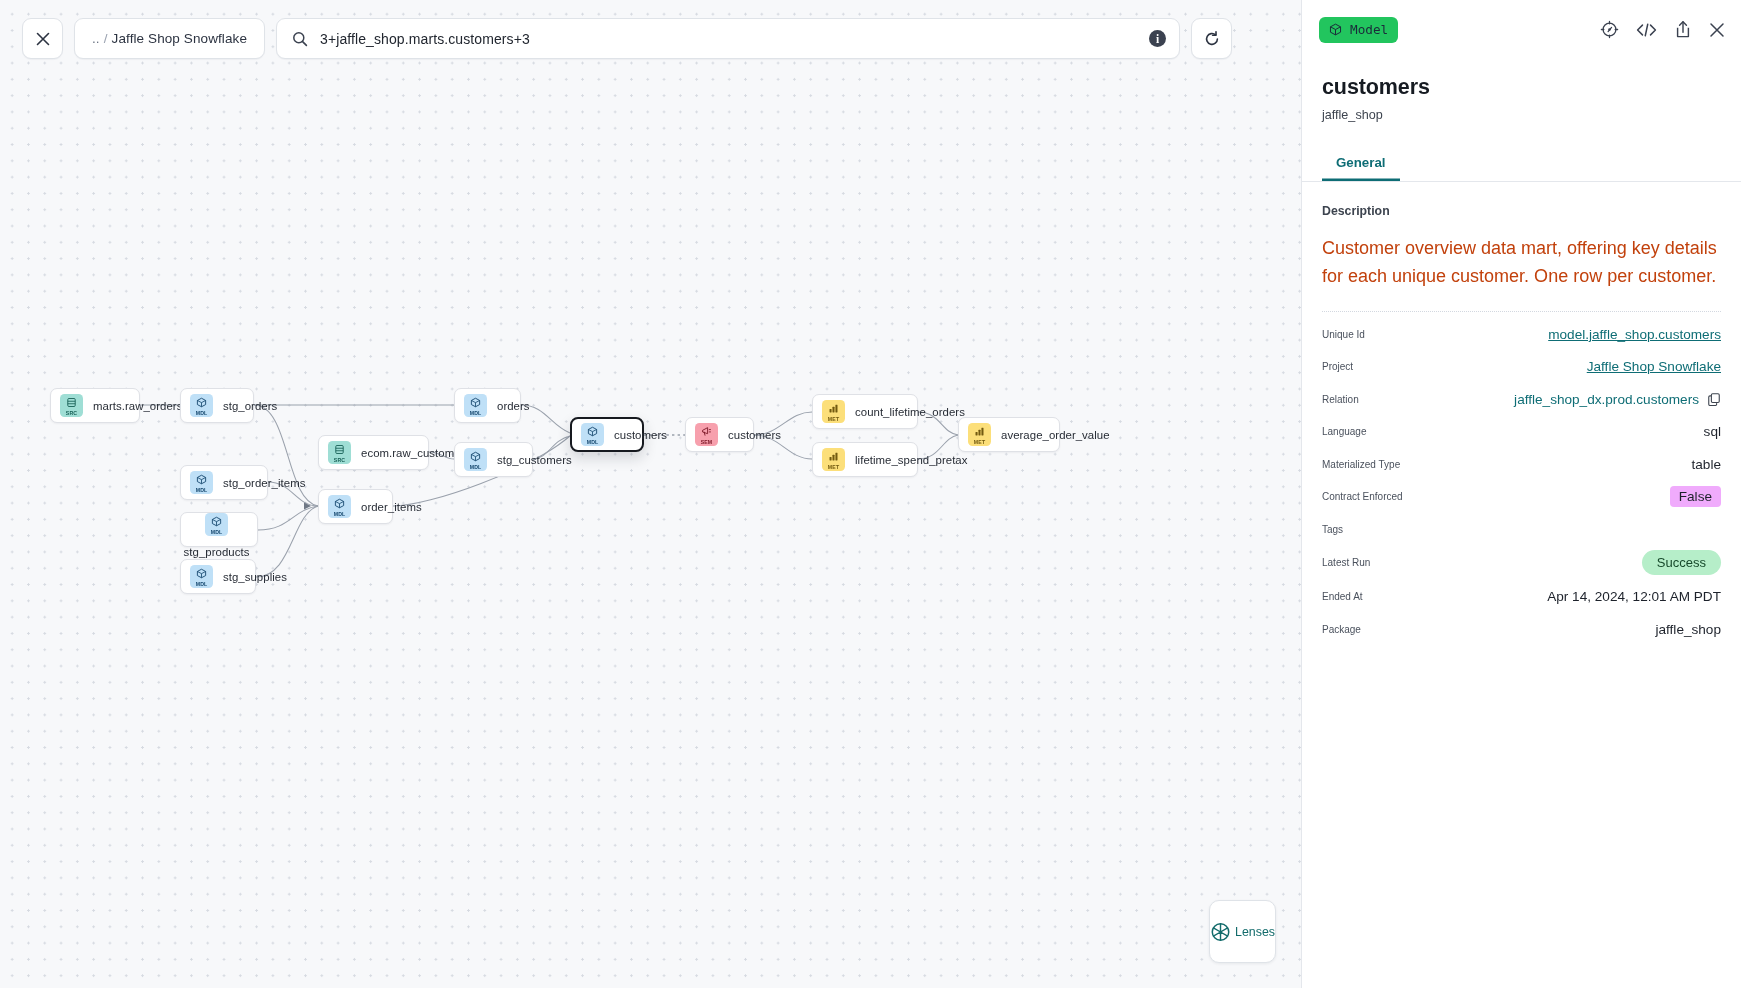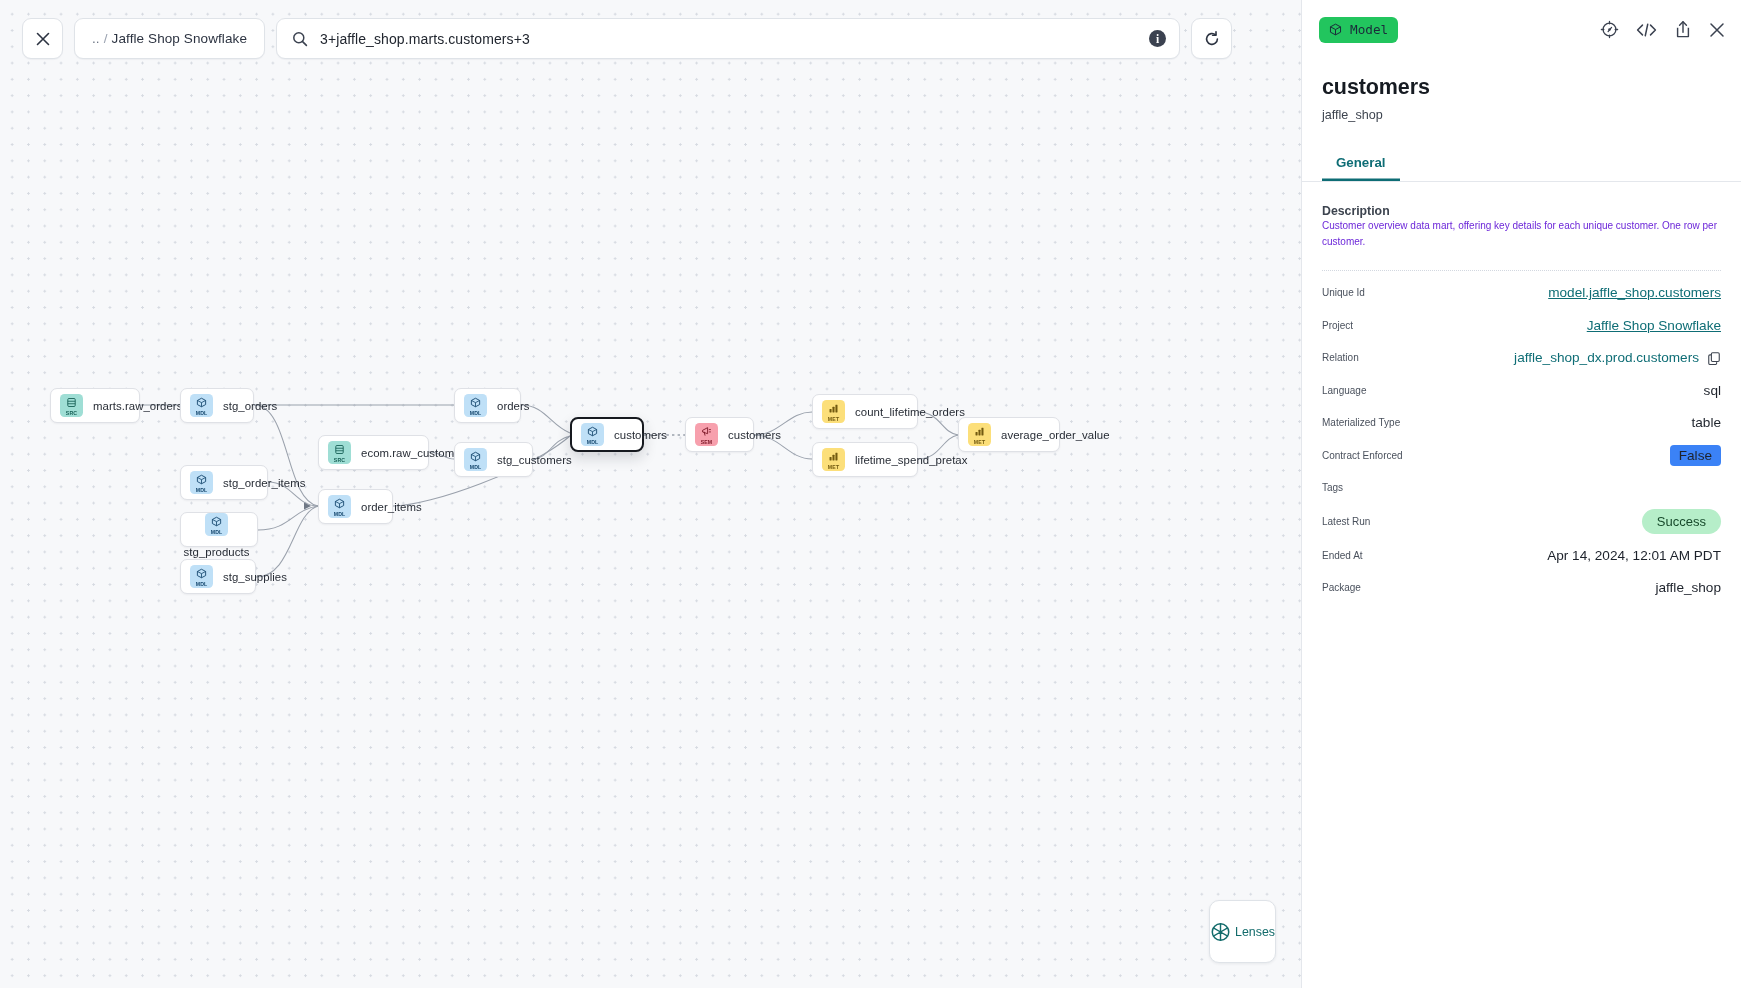--- a/index.html
+++ b/index.html
@@ -93,28 +93,28 @@
   .panel-actions { margin-left: auto; display: flex; align-items: center; gap: 17px; color: #3b4250; }
   .panel-actions > span { cursor: pointer; display: flex; align-items: center; }
   .panel-head { padding: 16px 20px 0 20px; }
   .panel-title { font-size: 21.5px; font-weight: bold; color: #161b22; letter-spacing: -.1px; }
   .panel-sub { font-size: 12.6px; color: #3d444f; margin-top: 8px; }
   .tabs { display: flex; padding: 0 20px; margin-top: 25px; border-bottom: 1px solid #e4e7ec; }
   .tab { font-size: 13.3px; color: #6c7584; padding: 8px 14px 11px 14px; cursor: pointer; font-weight: normal; }
   .tab.active { color: #0e6d75; font-weight: bold; box-shadow: inset 0 -2.5px 0 0 #0e6d75; }
   .panel-body { padding: 22px 20px 0 20px; overflow-y: auto; flex: 1; }
   .sec-label { font-size: 12.3px; font-weight: bold; color: #3d444f; }
-  .desc { font-size: 10px; color: #6d28d9; line-height: 1.58; }
+  .desc { font-size: 18px; color: #c2410c; line-height: 1.58; margin-top: 16px; }
   .divider { border-top: 1px dotted #d3d8e0; margin: 20px 0 6px 0; }
   .prow { display: flex; align-items: center; justify-content: space-between; min-height: 32.5px; padding: 5px 0; gap: 14px; }
   .pkey { font-size: 10px; color: #4a515d; white-space: nowrap; }
   .pval { font-size: 13.6px; color: #1d222b; text-align: right; }
   .pval.link { color: #0e6d75; text-decoration: underline; cursor: pointer; }
   .pval.teal { color: #0e6d75; }
-  .pval.chip { background: #3b82f6; border-radius: 4px; padding: 3px 9px; }
+  .pval.chip { background: #f0abfc; border-radius: 4px; padding: 3px 9px; }
   .pill { background: #b6eec9; color: #17492b; border-radius: 13px; padding: 5px 15px; font-size: 13px; }
   .relwrap { display: flex; align-items: center; gap: 8px; }
   .copy-ico { cursor: pointer; color: #3d444f; display: flex; }
 </style>
 </head>
 <body>
 
 <div class="app">
 
   <div class="canvas-wrap">

